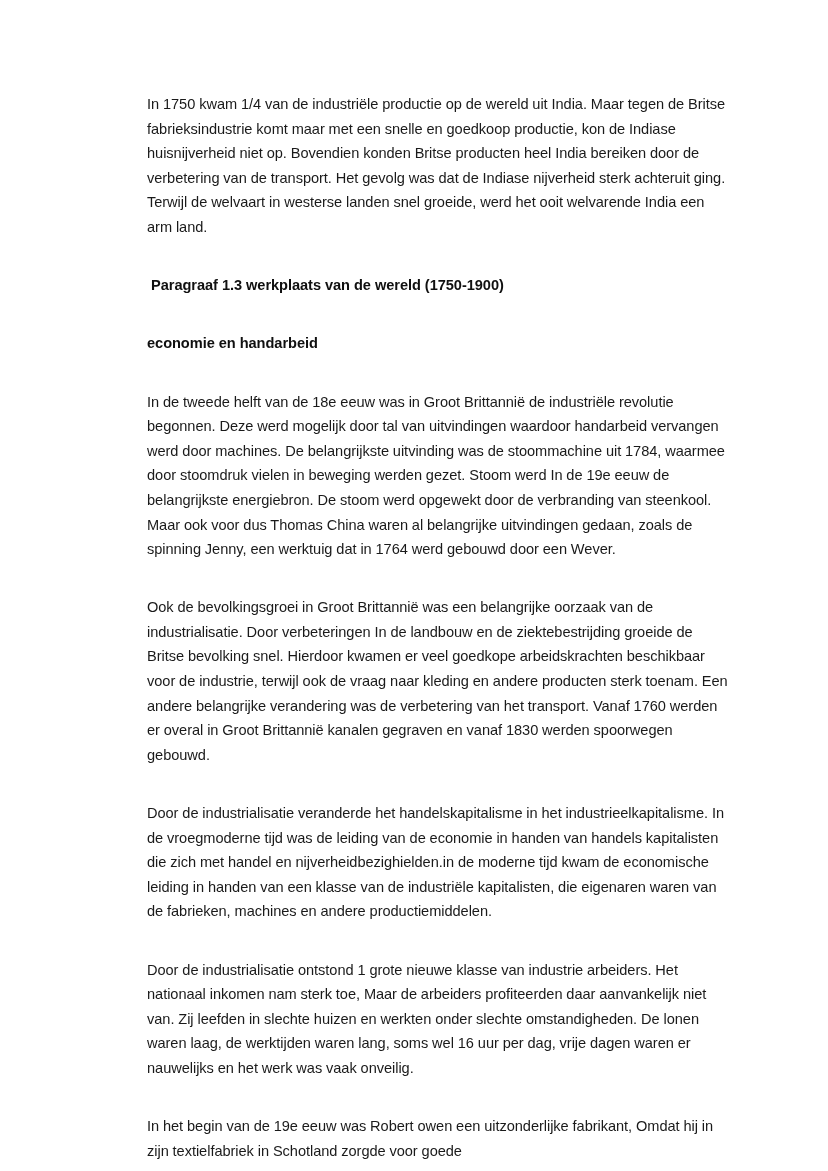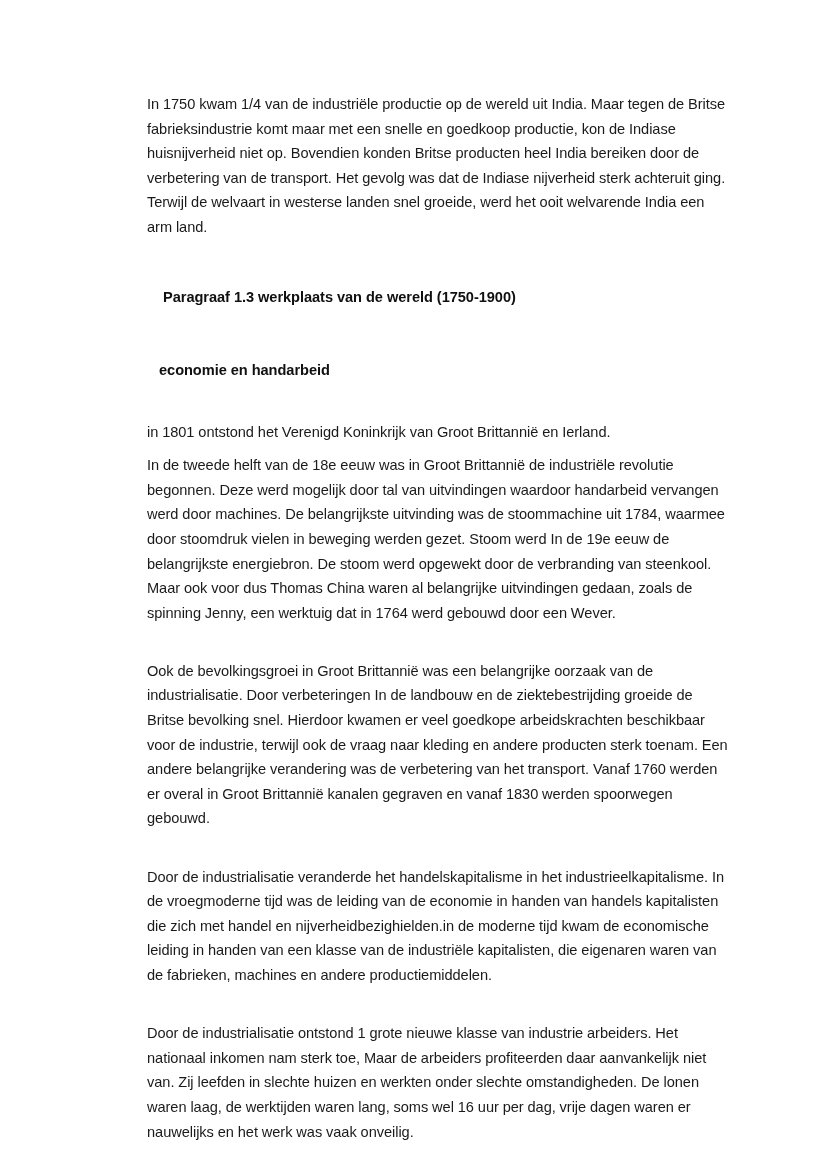--- a/index.html
+++ b/index.html
@@ -30,21 +30,21 @@
   p.para {
     margin: 0 0 9px 0;
     font-size: 14.6px;
     line-height: 24.6px;
     letter-spacing: -0.05px;
     color: #1a1a1a;
     text-align: left;
     word-spacing: -0.1px;
   }
   h3.heading {
-    margin: 12px;
+    margin: 0;
     font-size: 14.6px;
     line-height: 24.6px;
     font-weight: 700;
     color: #101010;
     letter-spacing: -0.05px;
   }
   .heading-block {
     margin: 0 0 9px 0;
   }
   .heading-indent {
@@ -69,21 +69,20 @@
     </div>
 
     <div class="spacer-line"></div>
 
     <div class="heading-block">
       <h3 class="heading">economie en handarbeid</h3>
     </div>
 
     <div class="spacer-line"></div>
 
-    <p class="para">in 1801 ontstond het Verenigd Koninkrijk van Groot Brittannië en Ierland.</p>
 
     <p class="para">In de tweede helft van de 18e eeuw was in Groot Brittannië de industriële revolutie begonnen. Deze werd mogelijk door tal van uitvindingen waardoor handarbeid vervangen werd door machines. De belangrijkste uitvinding was de stoommachine uit 1784, waarmee door stoomdruk vielen in beweging werden gezet. Stoom werd In de 19e eeuw de belangrijkste energiebron. De stoom werd opgewekt door de verbranding van steenkool. Maar ook voor dus Thomas China waren al belangrijke uitvindingen gedaan, zoals de spinning Jenny, een werktuig dat in 1764 werd gebouwd door een Wever.</p>
 
     <div class="spacer-line"></div>
 
     <p class="para">Ook de bevolkingsgroei in Groot Brittannië was een belangrijke oorzaak van de industrialisatie. Door verbeteringen In de landbouw en de ziektebestrijding groeide de Britse bevolking snel. Hierdoor kwamen er veel goedkope arbeidskrachten beschikbaar voor de industrie, terwijl ook de vraag naar kleding en andere producten sterk toenam. Een andere belangrijke verandering was de verbetering van het transport. Vanaf 1760 werden er overal in Groot Brittannië kanalen gegraven en vanaf 1830 werden spoorwegen gebouwd.</p>
 
     <div class="spacer-line"></div>
 
     <p class="para">Door de industrialisatie veranderde het handelskapitalisme in het industrieelkapitalisme. In de vroegmoderne tijd was de leiding van de economie in handen van handels kapitalisten die zich met handel en nijverheidbezighielden.in de moderne tijd kwam de economische leiding in handen van een klasse van de industriële kapitalisten, die eigenaren waren van de fabrieken, machines en andere productiemiddelen.</p>

